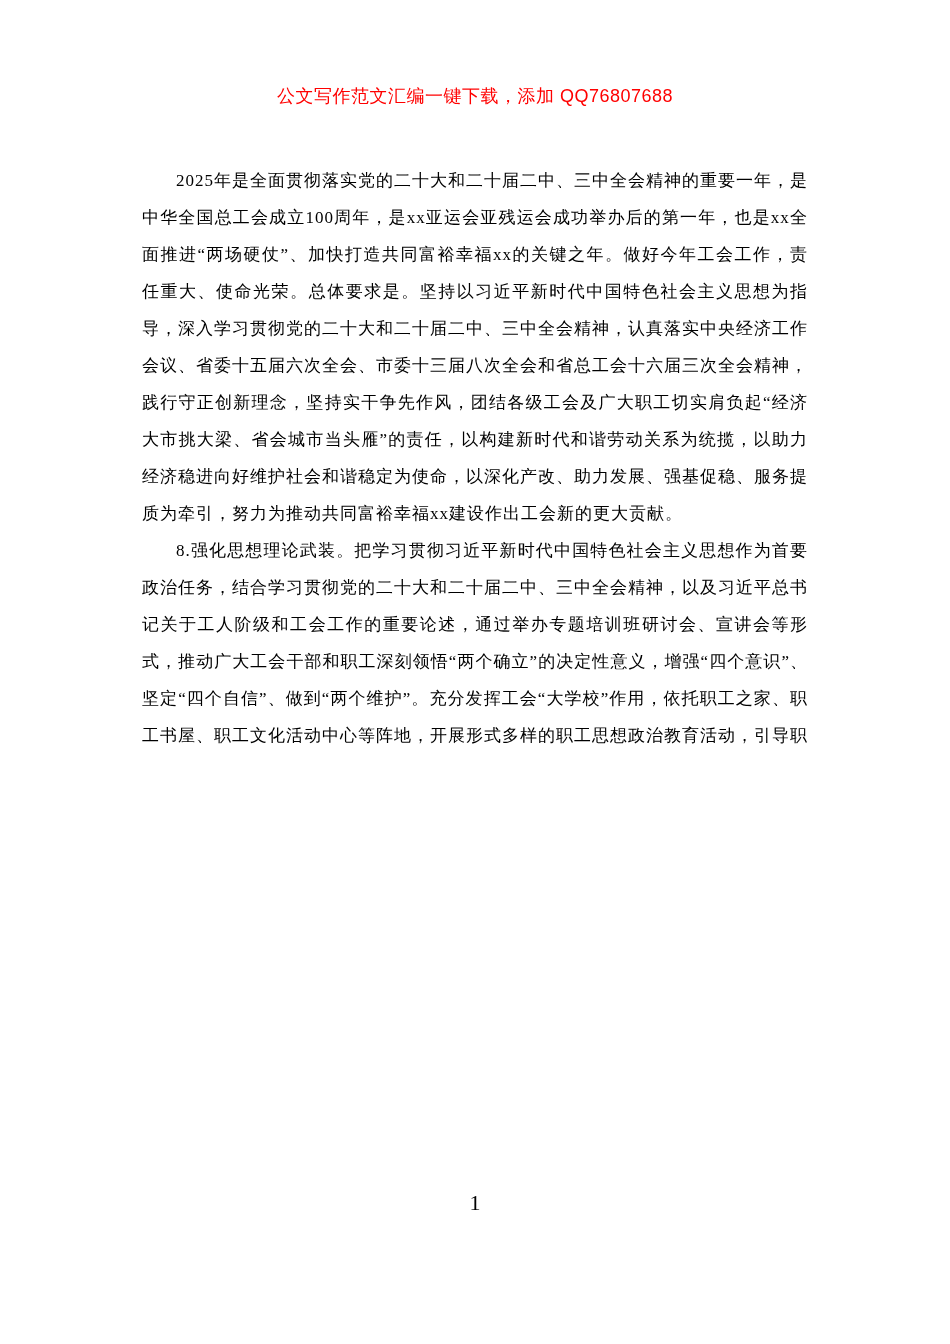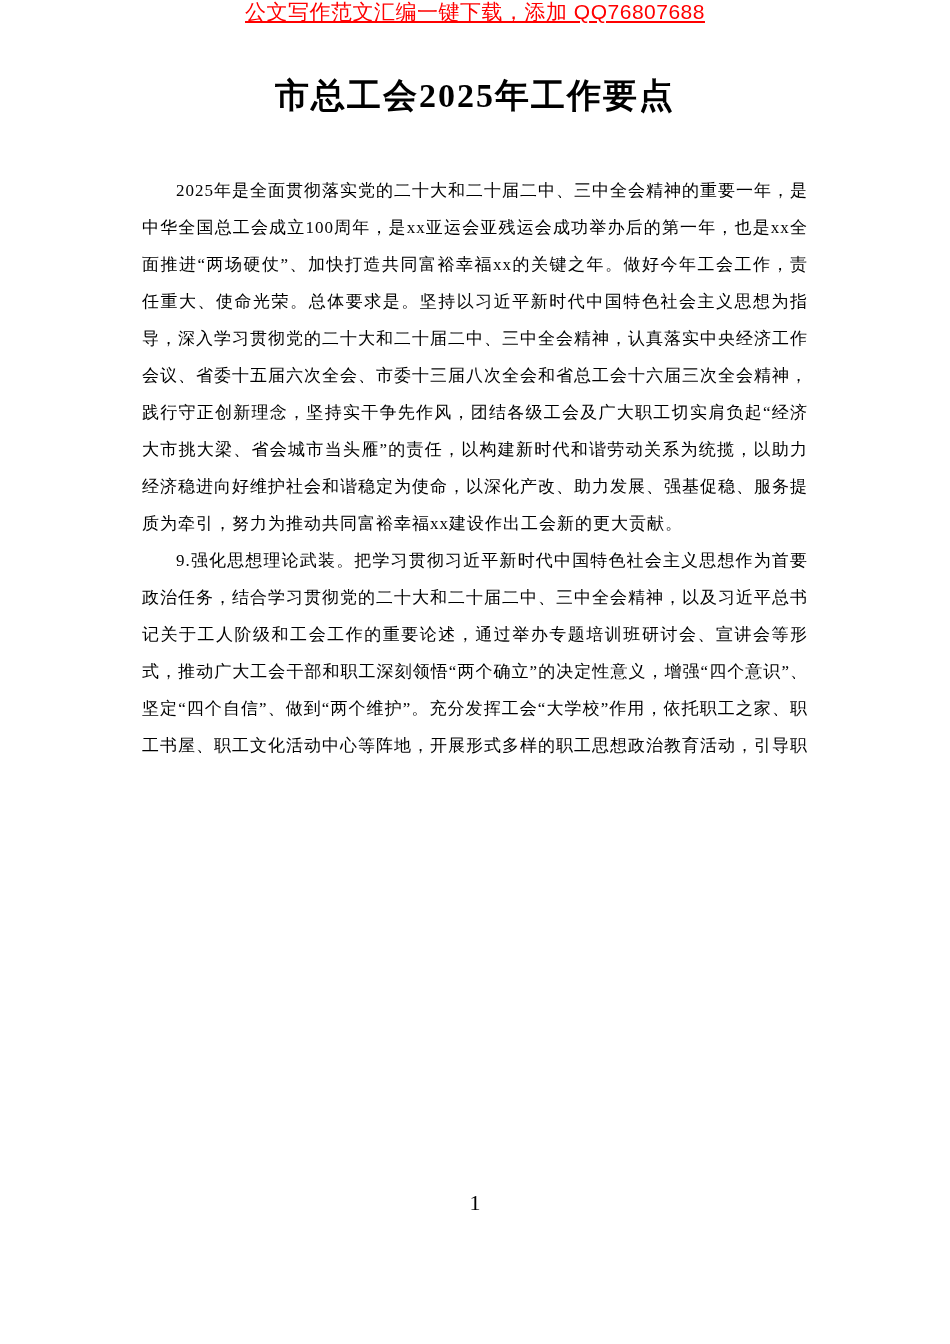--- a/index.html
+++ b/index.html
@@ -11,27 +11,27 @@
     position: relative;
     width: 950px;
     height: 1344px;
     margin: 0 auto;
     background: #ffffff;
     overflow: hidden;
     font-family: "Liberation Serif", serif;
     color: #000000;
   }
   .promo-banner {
+    margin-top: 84px;
     text-align: center;
     font-family: "Liberation Sans", sans-serif;
-    font-size: 21px;
+    font-size: 18px;
     line-height: 24px;
     color: #ff0000; 
     letter-spacing: 0.5px;
-    text-decoration: underline;
   }
   .doc-title {
     margin: 50px auto 0 auto;
     text-align: center;
     font-size: 34px;
     font-weight: bold;
     line-height: 44px;
     letter-spacing: 2px;
   }
   .doc-content {
@@ -60,22 +60,21 @@
     line-height: 26px;
   }
 </style>
 </head>
 <body>
 
 <div class="page">
 
   <div class="promo-banner">公文写作范文汇编一键下载，添加 QQ76807688</div>
 
-  <h1 class="doc-title">市总工会2025年工作要点</h1>
 
   <div class="doc-content">
     <p class="para body">2025年是全面贯彻落实党的二十大和二十届二中、三中全会精神的重要一年，是中华全国总工会成立100周年，是xx亚运会亚残运会成功举办后的第一年，也是xx全面推进“两场硬仗”、加快打造共同富裕幸福xx的关键之年。做好今年工会工作，责任重大、使命光荣。总体要求是。坚持以习近平新时代中国特色社会主义思想为指导，深入学习贯彻党的二十大和二十届二中、三中全会精神，认真落实中央经济工作会议、省委十五届六次全会、市委十三届八次全会和省总工会十六届三次全会精神，践行守正创新理念，坚持实干争先作风，团结各级工会及广大职工切实肩负起“经济大市挑大梁、省会城市当头雁”的责任，以构建新时代和谐劳动关系为统揽，以助力经济稳进向好维护社会和谐稳定为使命，以深化产改、助力发展、强基促稳、服务提质为牵引，努力为推动共同富裕幸福xx建设作出工会新的更大贡献。</p>
-    <p class="para body">9.强化思想理论武装。把学习贯彻习近平新时代中国特色社会主义思想作为首要政治任务，结合学习贯彻党的二十大和二十届二中、三中全会精神，以及习近平总书记关于工人阶级和工会工作的重要论述，通过举办专题培训班研讨会、宣讲会等形式，推动广大工会干部和职工深刻领悟“两个确立”的决定性意义，增强“四个意识”、坚定“四个自信”、做到“两个维护”。充分发挥工会“大学校”作用，依托职工之家、职工书屋、职工文化活动中心等阵地，开展形式多样的职工思想政治教育活动，引导职</p>
+    <p class="para body">8.强化思想理论武装。把学习贯彻习近平新时代中国特色社会主义思想作为首要政治任务，结合学习贯彻党的二十大和二十届二中、三中全会精神，以及习近平总书记关于工人阶级和工会工作的重要论述，通过举办专题培训班研讨会、宣讲会等形式，推动广大工会干部和职工深刻领悟“两个确立”的决定性意义，增强“四个意识”、坚定“四个自信”、做到“两个维护”。充分发挥工会“大学校”作用，依托职工之家、职工书屋、职工文化活动中心等阵地，开展形式多样的职工思想政治教育活动，引导职</p>
   </div>
 
   <div class="page-number">1</div>
 
 </div>
 
 </body></html>

